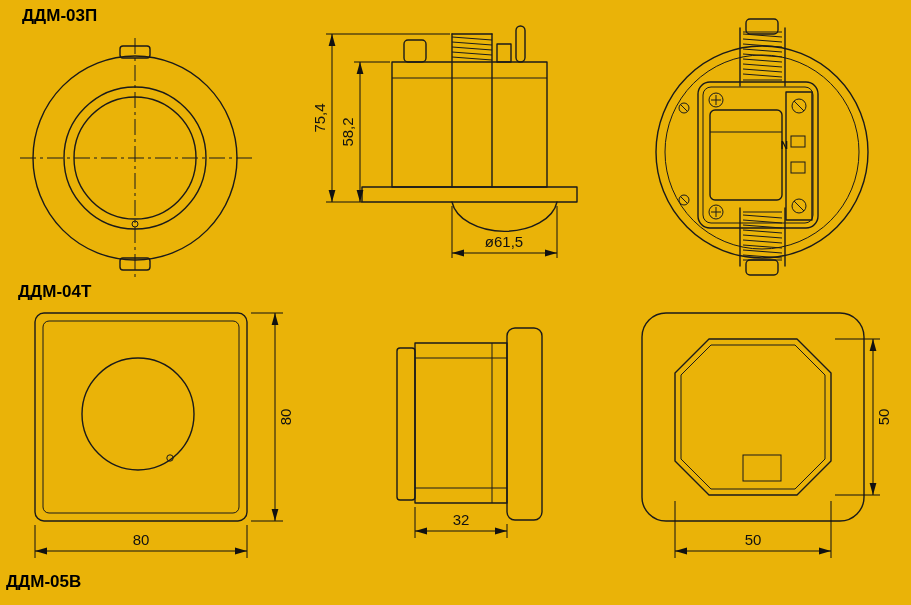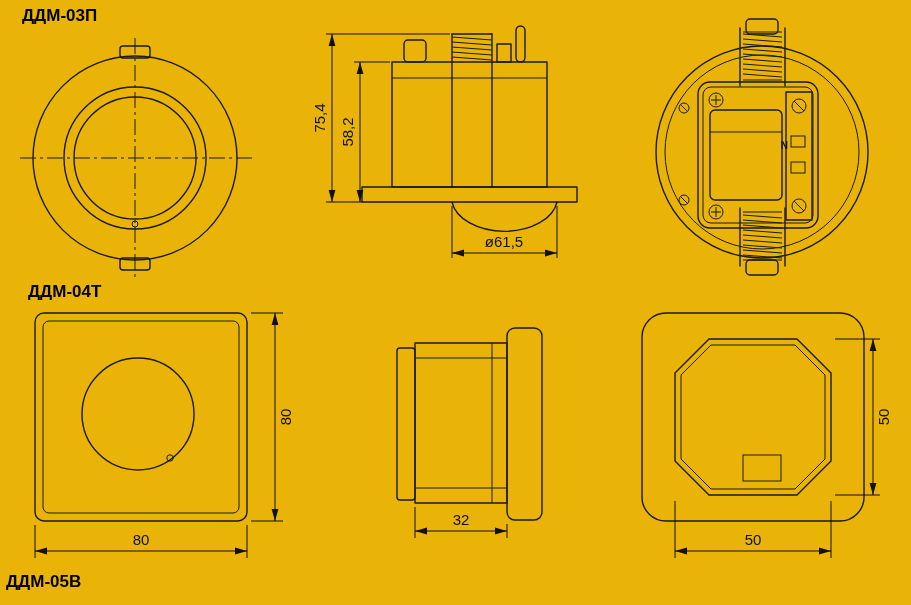--- a/index.html
+++ b/index.html
@@ -14,21 +14,21 @@
   .dim{fill:none;stroke:#111;stroke-width:1;}
   .dimtxt{font-family:"Liberation Sans",sans-serif;font-size:15px;fill:#111;}
   .smtxt{font-family:"Liberation Sans",sans-serif;font-size:10px;font-weight:bold;fill:#111;}
 </style>
 </head>
 <body>
 
 <div id="page">
 
   <div class="lbl" style="left:22px;top:6px;">ДДМ-03П</div>
-  <div class="lbl" style="left:28px;top:282px;">ДДМ-04Т</div>
+  <div class="lbl" style="left:18px;top:282px;">ДДМ-04Т</div>
   <div class="lbl" style="left:6px;top:572px;">ДДМ-05В</div>
 
   <svg style="left:20px;top:38px;" width="235" height="240" viewBox="0 0 235 240">
     <g>
       <line class="cl" x1="0" y1="120" x2="232" y2="120"></line>
       <line class="cl" x1="115" y1="0" x2="115" y2="240"></line>
     </g>
     <rect class="ln" x="100" y="8" width="30" height="12" rx="3"></rect>
     <rect class="ln" x="100" y="220" width="30" height="12" rx="3"></rect>
     <circle class="ln" cx="115" cy="120" r="102"></circle>

